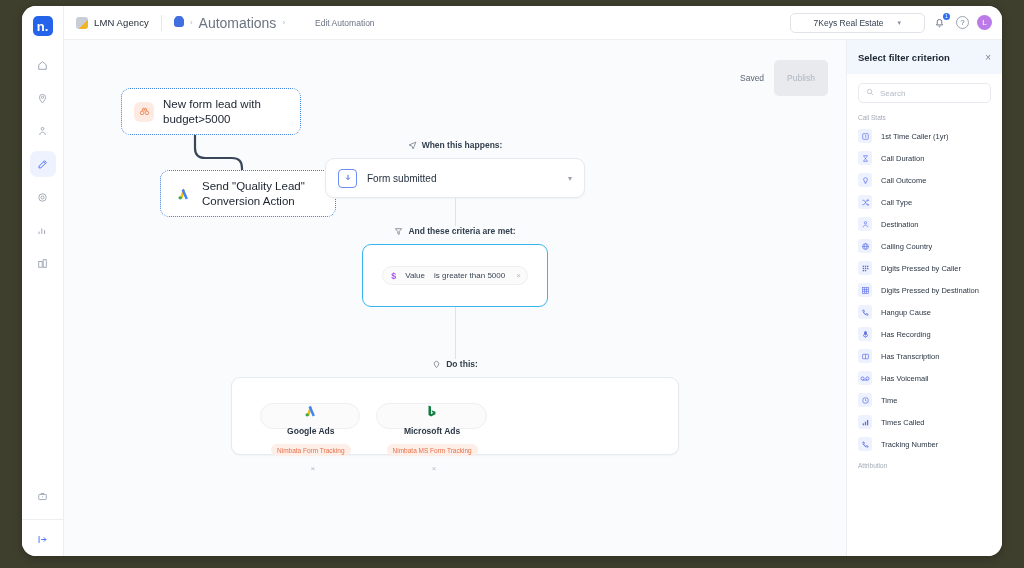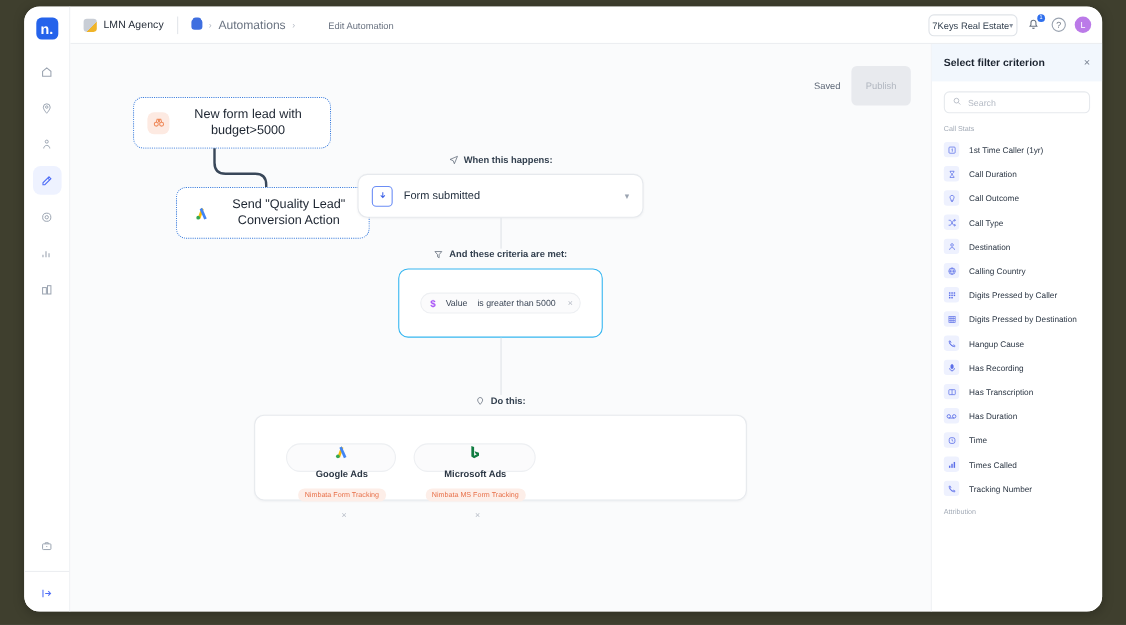--- a/index.html
+++ b/index.html
@@ -59,26 +59,26 @@
   .ws-mini {
     width: 12px; height: 12px; border-radius: 3px;
     background: linear-gradient(135deg,#c9ced6 60%, #f0b429 60%);
   }
   .ws-name { font-size: 9.5px; font-weight: normal; color: #1f2733; letter-spacing:.1px; }
   .bc-sep { width:1px; height:16px; background:#e3e6ea; margin: 0 4px; }
   .bc { display:flex; align-items:center; gap:6px; }
   .bc-home { width:10px;height:9px;background:#3f6fe0;border-radius:2px 2px 3px 3px; position:relative; }
   .bc-home:before{content:"";position:absolute;left:1px;top:-2px;width:8px;height:4px;background:#3f6fe0;border-radius:3px 3px 0 0;}
   .bc-arrow { color:#b4bac4; font-size:8px; }
-  .bc-link { font-size:11px; color:#6b7482; }
+  .bc-link { font-size:14px; color:#6b7482; }
   .bc-cur { font-size:8.5px; color:#6b7482;margin-left:24px; }
   .top-spacer { flex:1 1 auto; }
   .acct-select {
-    display:flex; align-items:center; 
-    height:20px; padding: 0 3px;
+    display:flex; align-items:center; gap:14px;
+    height:20px; padding: 0 23px;
     border:1px solid #dfe3e8; border-radius:5px;
     font-size:8.5px; color:#33404f; background:#fff;
   }
   .acct-caret { color:#8b93a0; font-size:7px; }
   .bell-wrap { position:relative; width:15px;height:15px; color:#6b7482; }
   .bell-badge {
     position:absolute; right:-2px; top:-2px;
     background:#2f6fed; color:#fff; font-size:5px;
     min-width:7px;height:7px;border-radius:4px;
     display:flex;align-items:center;justify-content:center; line-height:1;
@@ -105,21 +105,21 @@
 
   
   .sticky {
     position:absolute;
     border: 1.5px dotted #3b7ddd;
     border-radius: 9px;
     background:#ffffff;
     display:flex; align-items:center; gap:9px;
     padding: 8px 12px;
   }
-  .sticky-text { font-size:11.5px; color:#1c2430; line-height:1.28;text-align:center; }
+  .sticky-text { font-size:11.5px; color:#1c2430; line-height:1.28; }
   .sticky-ic { flex:0 0 auto; width:20px;height:20px;display:flex;align-items:center;justify-content:center;}
   .binoc {
     width:20px;height:20px;border-radius:6px;background:#fdeae2;
     display:flex;align-items:center;justify-content:center;font-size:10px;color:#ef8b5c;
   }
 
   
   .flow {
     position:absolute; left:0; right:0; top:0;
     display:flex; flex-direction:column; align-items:center;
@@ -574,21 +574,21 @@
           </div>
 
           <div class="crit-row">
             <span class="crit-ic" style="font-size:5.5px;font-weight:bold">
               <svg width="10" height="9" viewBox="0 0 18 16" fill="none" stroke="currentColor" stroke-width="1.4">
                   <circle cx="4.6" cy="8" r="2.8"></circle>
                   <circle cx="13.4" cy="8" r="2.8"></circle>
                   <path d="M4.6 10.8h8.8"></path>
                 </svg>
             </span>
-            <span class="crit-label">Has Duration</span>
+            <span class="crit-label">Has Voicemail</span>
           </div>
 
 
           <div class="crit-row">
             <span class="crit-ic">
               <svg width="9" height="9" viewBox="0 0 16 16" fill="none" stroke="currentColor" stroke-width="1.3">
                   <rect x="3.4" y="3.4" width="9.2" height="9.2" rx="3"></rect>
                   <path d="M8 5.8V8l1.8 1.2"></path>
                 </svg>
             </span>

